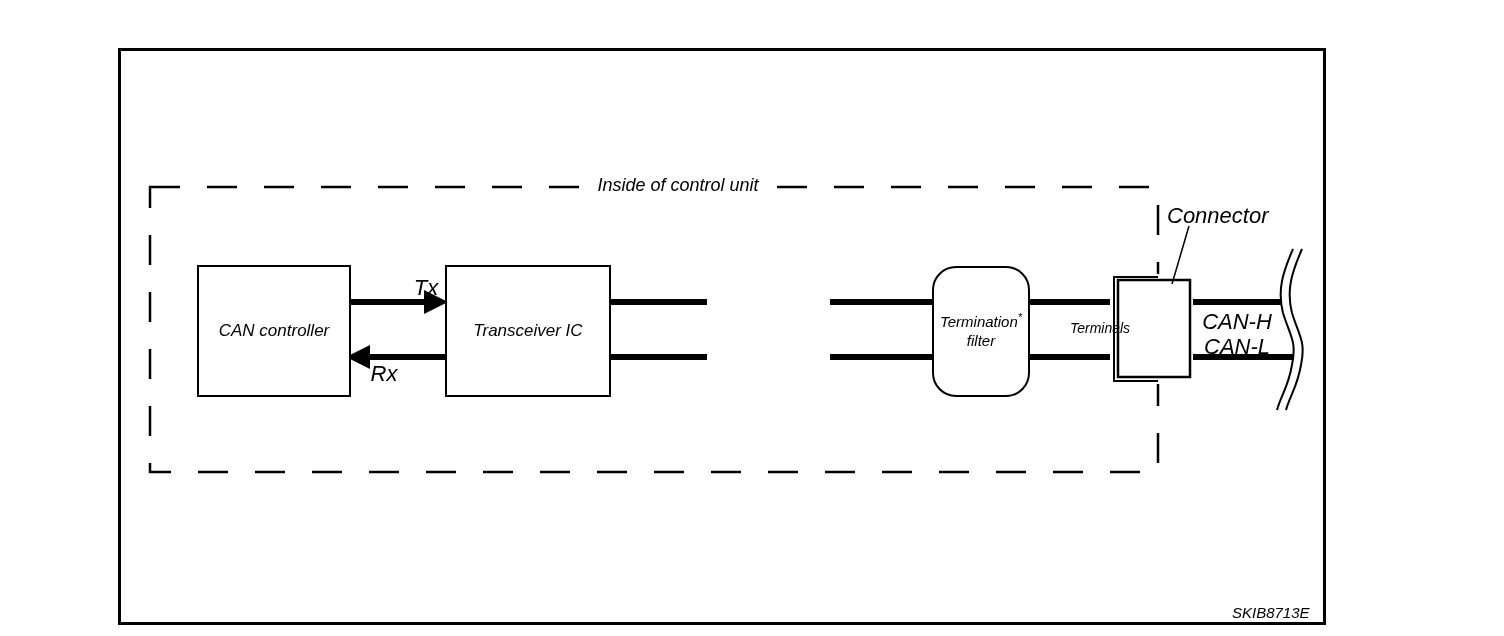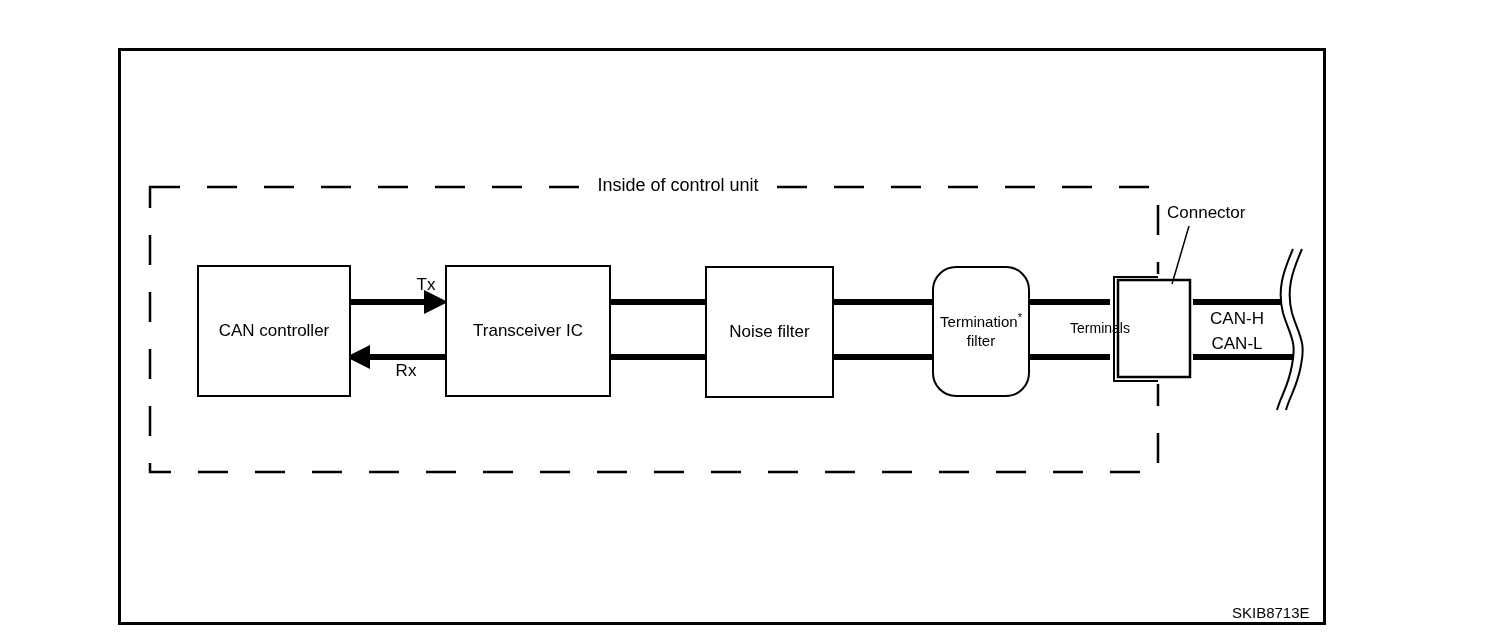--- a/index.html
+++ b/index.html
@@ -1,30 +1,30 @@
 <!DOCTYPE html>
 <html><head>
 <meta charset="utf-8">
 <style>
   html,body{margin:0;padding:0;background:#fff;}
   .stage{
     position:relative;width:1504px;height:636px;background:#ffffff;
-    font-family:"Liberation Sans", sans-serif;color:#000;overflow:hidden;
+    font-family:"Liberation Sans", sans-serif;color:#000;overflow:hidden;font-style:italic;
   }
   .frame{
     position:absolute;left:118px;top:48px;width:1202px;height:571px;
     border:3px solid #000;background:transparent;
   }
   svg.lines{position:absolute;left:0;top:0;width:1504px;height:636px;}
   .box{
     position:absolute;border:2px solid #000;background:#fff;
     display:flex;align-items:center;justify-content:center;
     text-align:center;font-size:17px;line-height:1.25;z-index:3;
   }
-  .lbl{position:absolute;white-space:nowrap;font-size:17px;z-index:4;}
+  .lbl{position:absolute;white-space:nowrap;font-size:22px;z-index:4;}
   .lbl-center{transform:translateX(-50%);}
   .inside-label{
     top:175px;left:678px;transform:translateX(-50%);
     background:#fff;padding:0 16px;font-size:18px;z-index:2;
   }
   .small{font-size:15px;border-radius:24px;}
   .tiny{font-size:14px;}
   sup{font-size:11px;line-height:0;}
 </style>
 </head>
@@ -76,33 +76,30 @@
   <div class="lbl inside-label">Inside of control unit</div>
 
   <div class="box" style="left:197px;top:265px;width:150px;height:128px;">
     <span>CAN controller</span>
   </div>
 
   <div class="box" style="left:445px;top:265px;width:162px;height:128px;">
     <span>Transceiver IC</span>
   </div>
 
-  <div class="box" style="left:705px;top:266px;width:125px;height:128px;">
-    <span>Noise filter</span>
-  </div>
 
   <div class="box small" style="left:932px;top:266px;width:94px;height:127px;">
     <span>
       <span>Termination</span><sup>*</sup><br>
       <span>filter</span>
     </span>
   </div>
 
   <div class="lbl lbl-center" style="left:394px;top:275px;margin-left:32px;">Tx</div>
-  <div class="lbl lbl-center" style="left:406px;top:361px;">Rx</div>
+  <div class="lbl lbl-center" style="left:384px;top:361px;">Rx</div>
 
   <div class="lbl lbl-center tiny" style="left:1072px;top:320px;margin-left:28px;">Terminals</div>
 
   <div class="lbl" style="left:1167px;top:203px;">Connector</div>
 
   <div class="lbl lbl-center" style="left:1237px;top:281px;margin-top:28px;">CAN-H</div>
   <div class="lbl lbl-center" style="left:1237px;top:334px;">CAN-L</div>
 
   <div class="lbl small" style="left:1232px;top:604px;text-align:center;">SKIB8713E</div>
 

